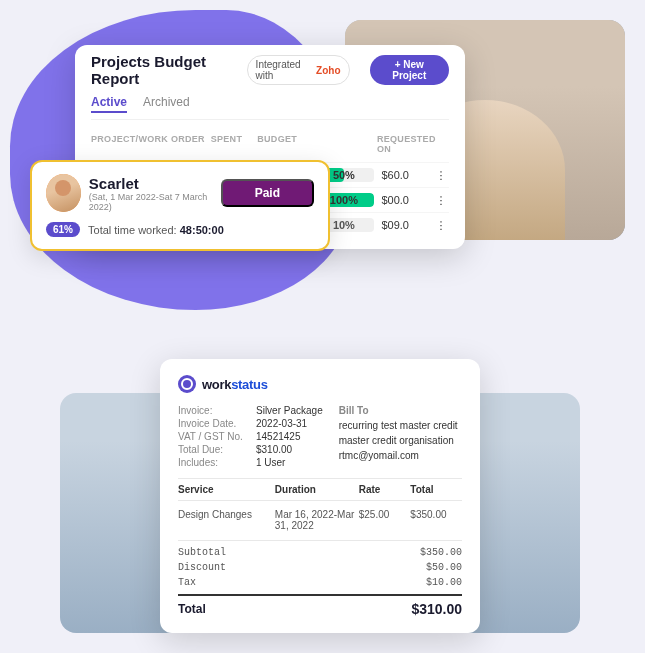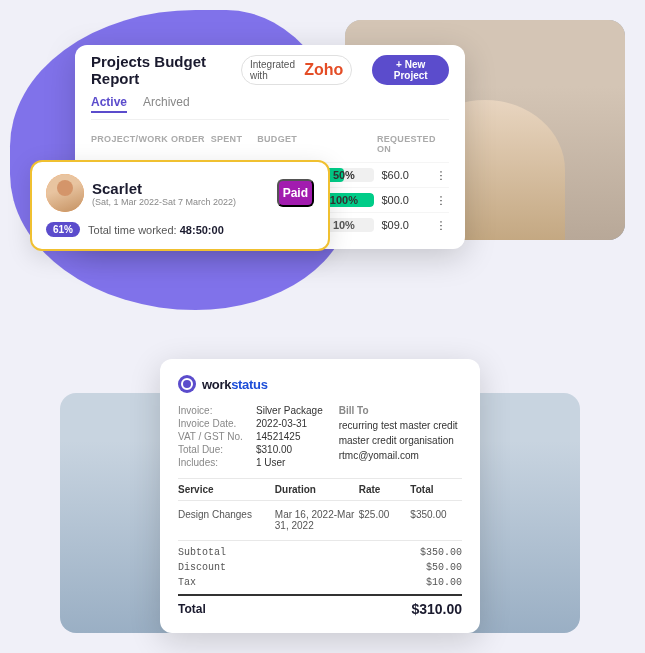--- a/index.html
+++ b/index.html
@@ -105,21 +105,21 @@
       border: 1px solid #e0e0e0;
       border-radius: 20px;
       padding: 3px 8px;
       font-size: 10px;
       color: #555;
     }
 
     .zoho-text {
       color: #e44d26;
       font-weight: 700;
-      font-size: 16px;
+      font-size: 10px;
     }
 
     .new-project-btn {
       background: #5b4ccc;
       color: #fff;
       border: none;
       border-radius: 20px;
       padding: 4px 10px;
       font-size: 10px;
       font-weight: 600;
@@ -265,24 +265,24 @@
       font-weight: 700;
       color: #1a1a2e;
     }
 
     .user-info .date-range {
       font-size: 9px;
       color: #888;
     }
 
     .paid-badge {
-      background: #a21caf;
+      background: #701a75;
       color: #fff;
       border-radius: 6px;
-      padding: 5px 4px;
+      padding: 5px 32px;
       font-size: 12px;
       font-weight: 700;
       cursor: pointer;
     }
 
     .timesheet-bottom {
       display: flex;
       align-items: center;
       gap: 8px;
     }

